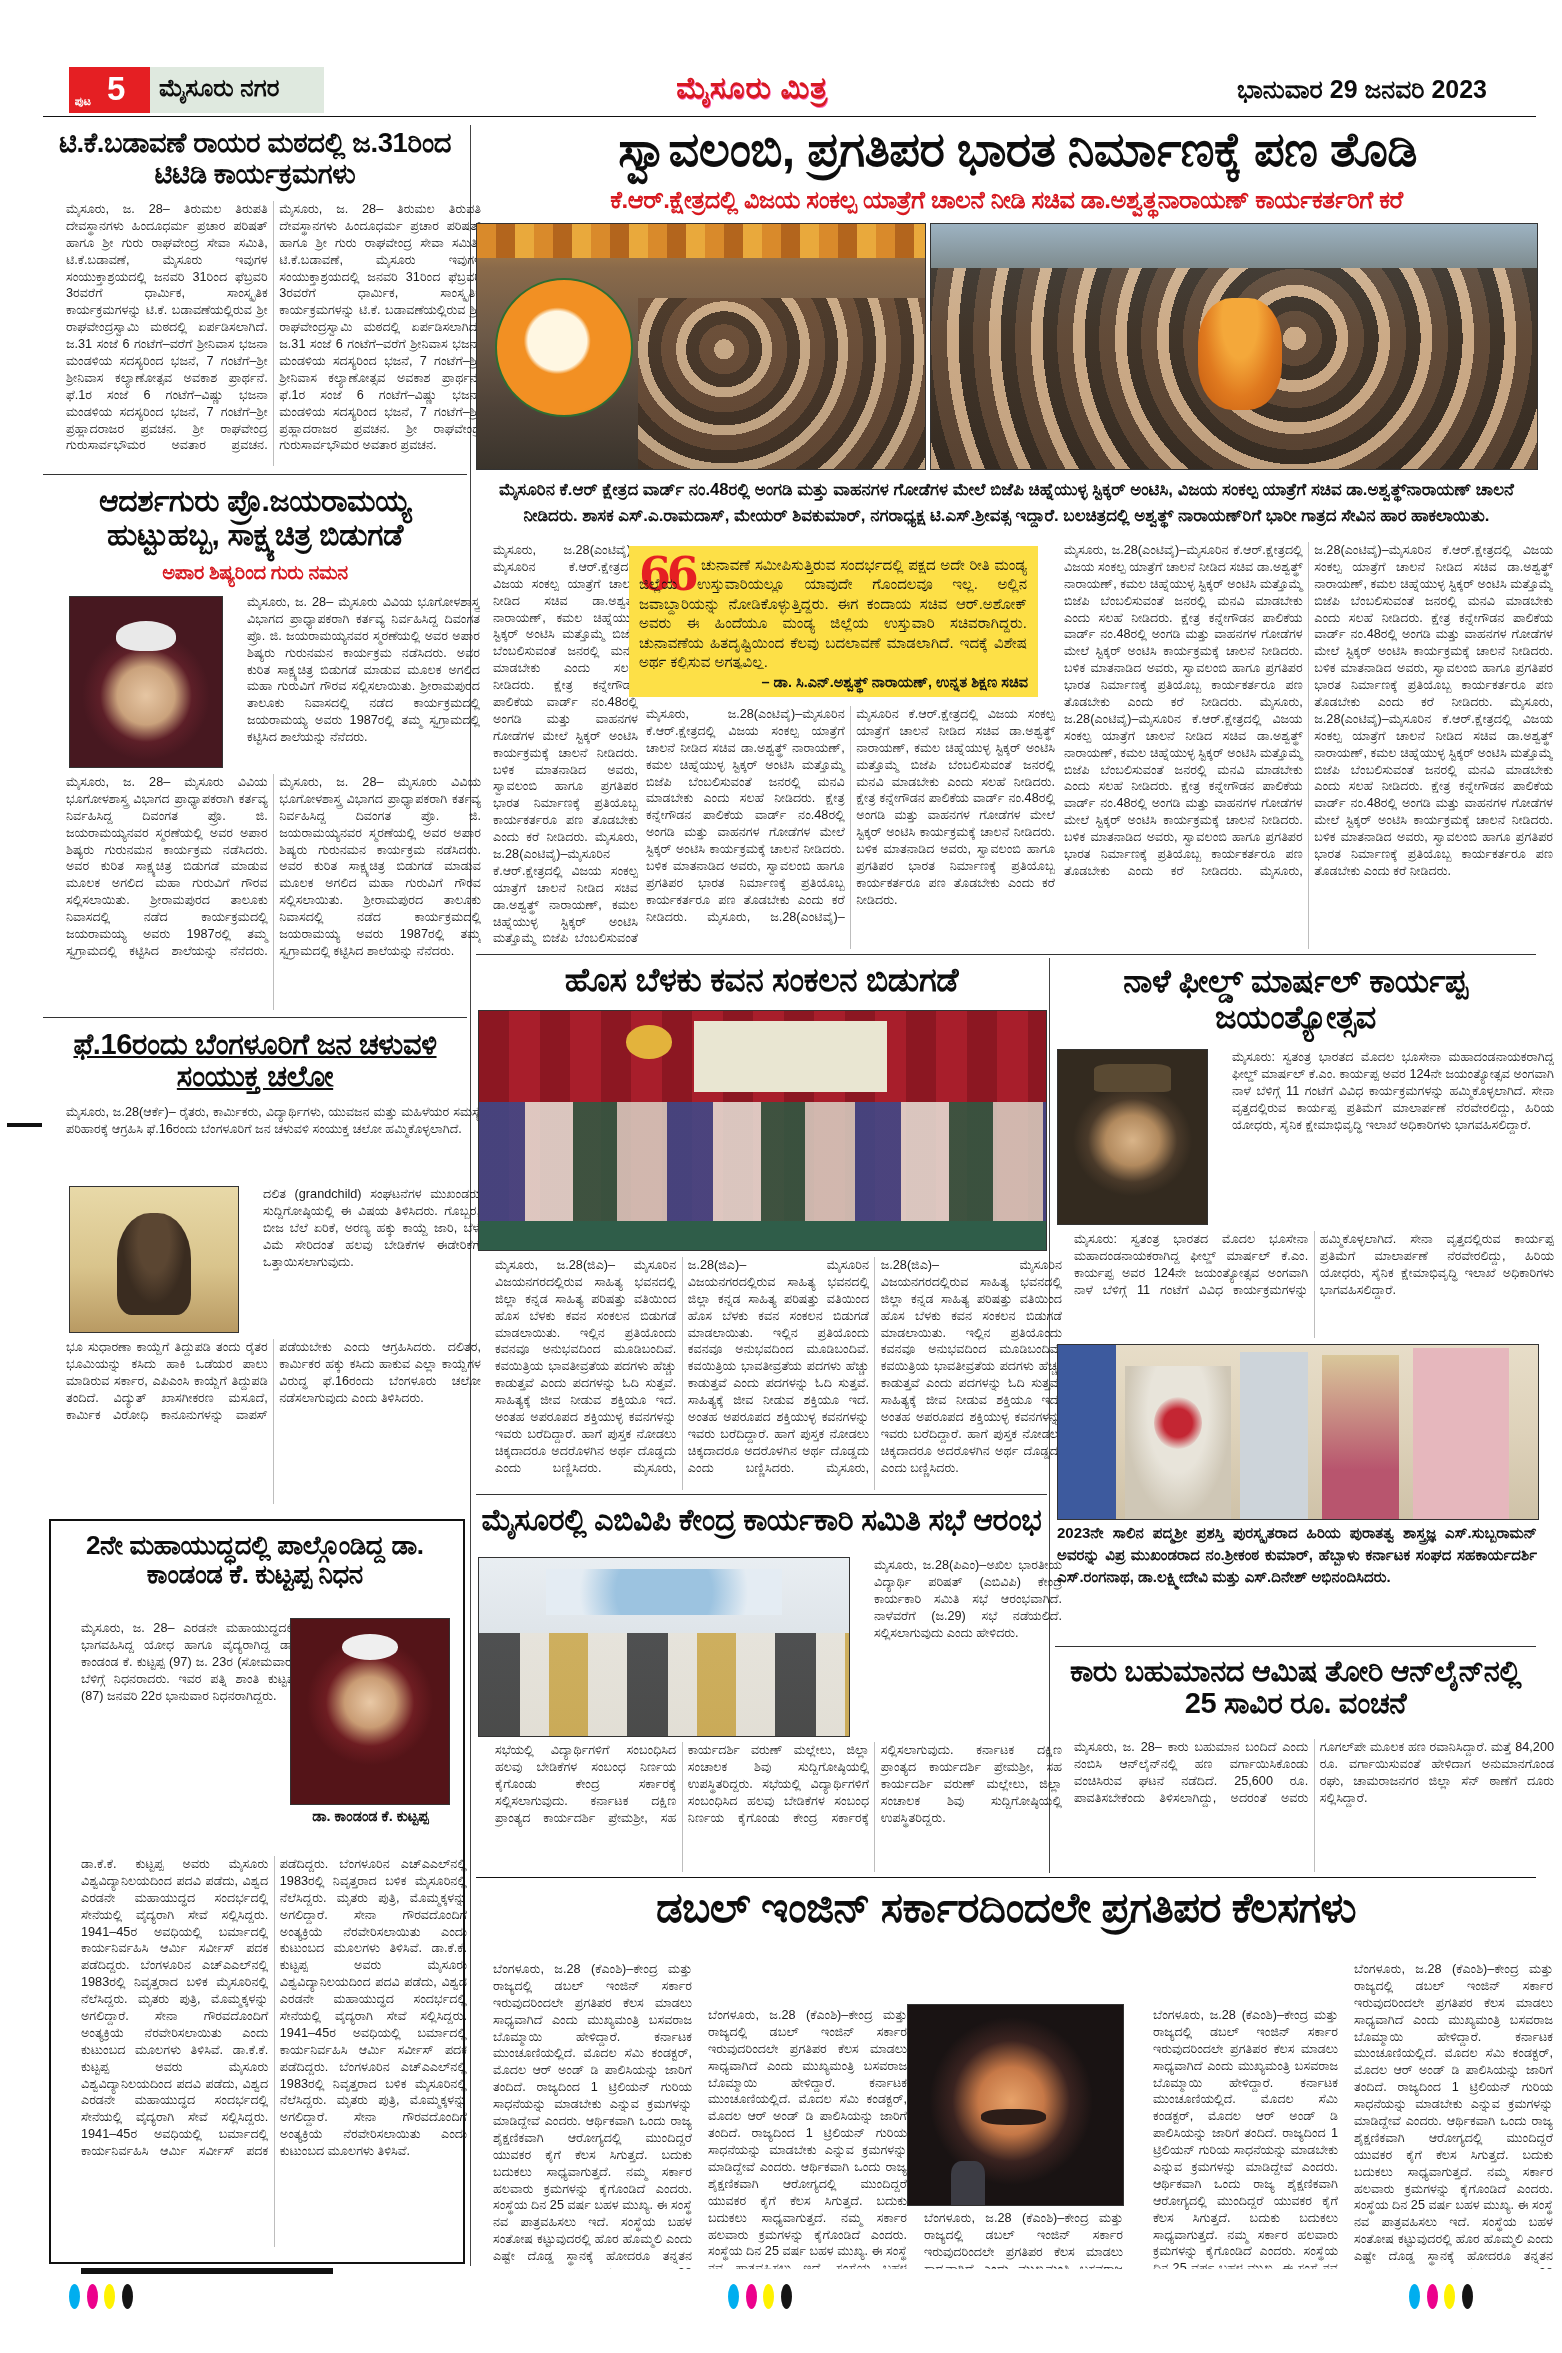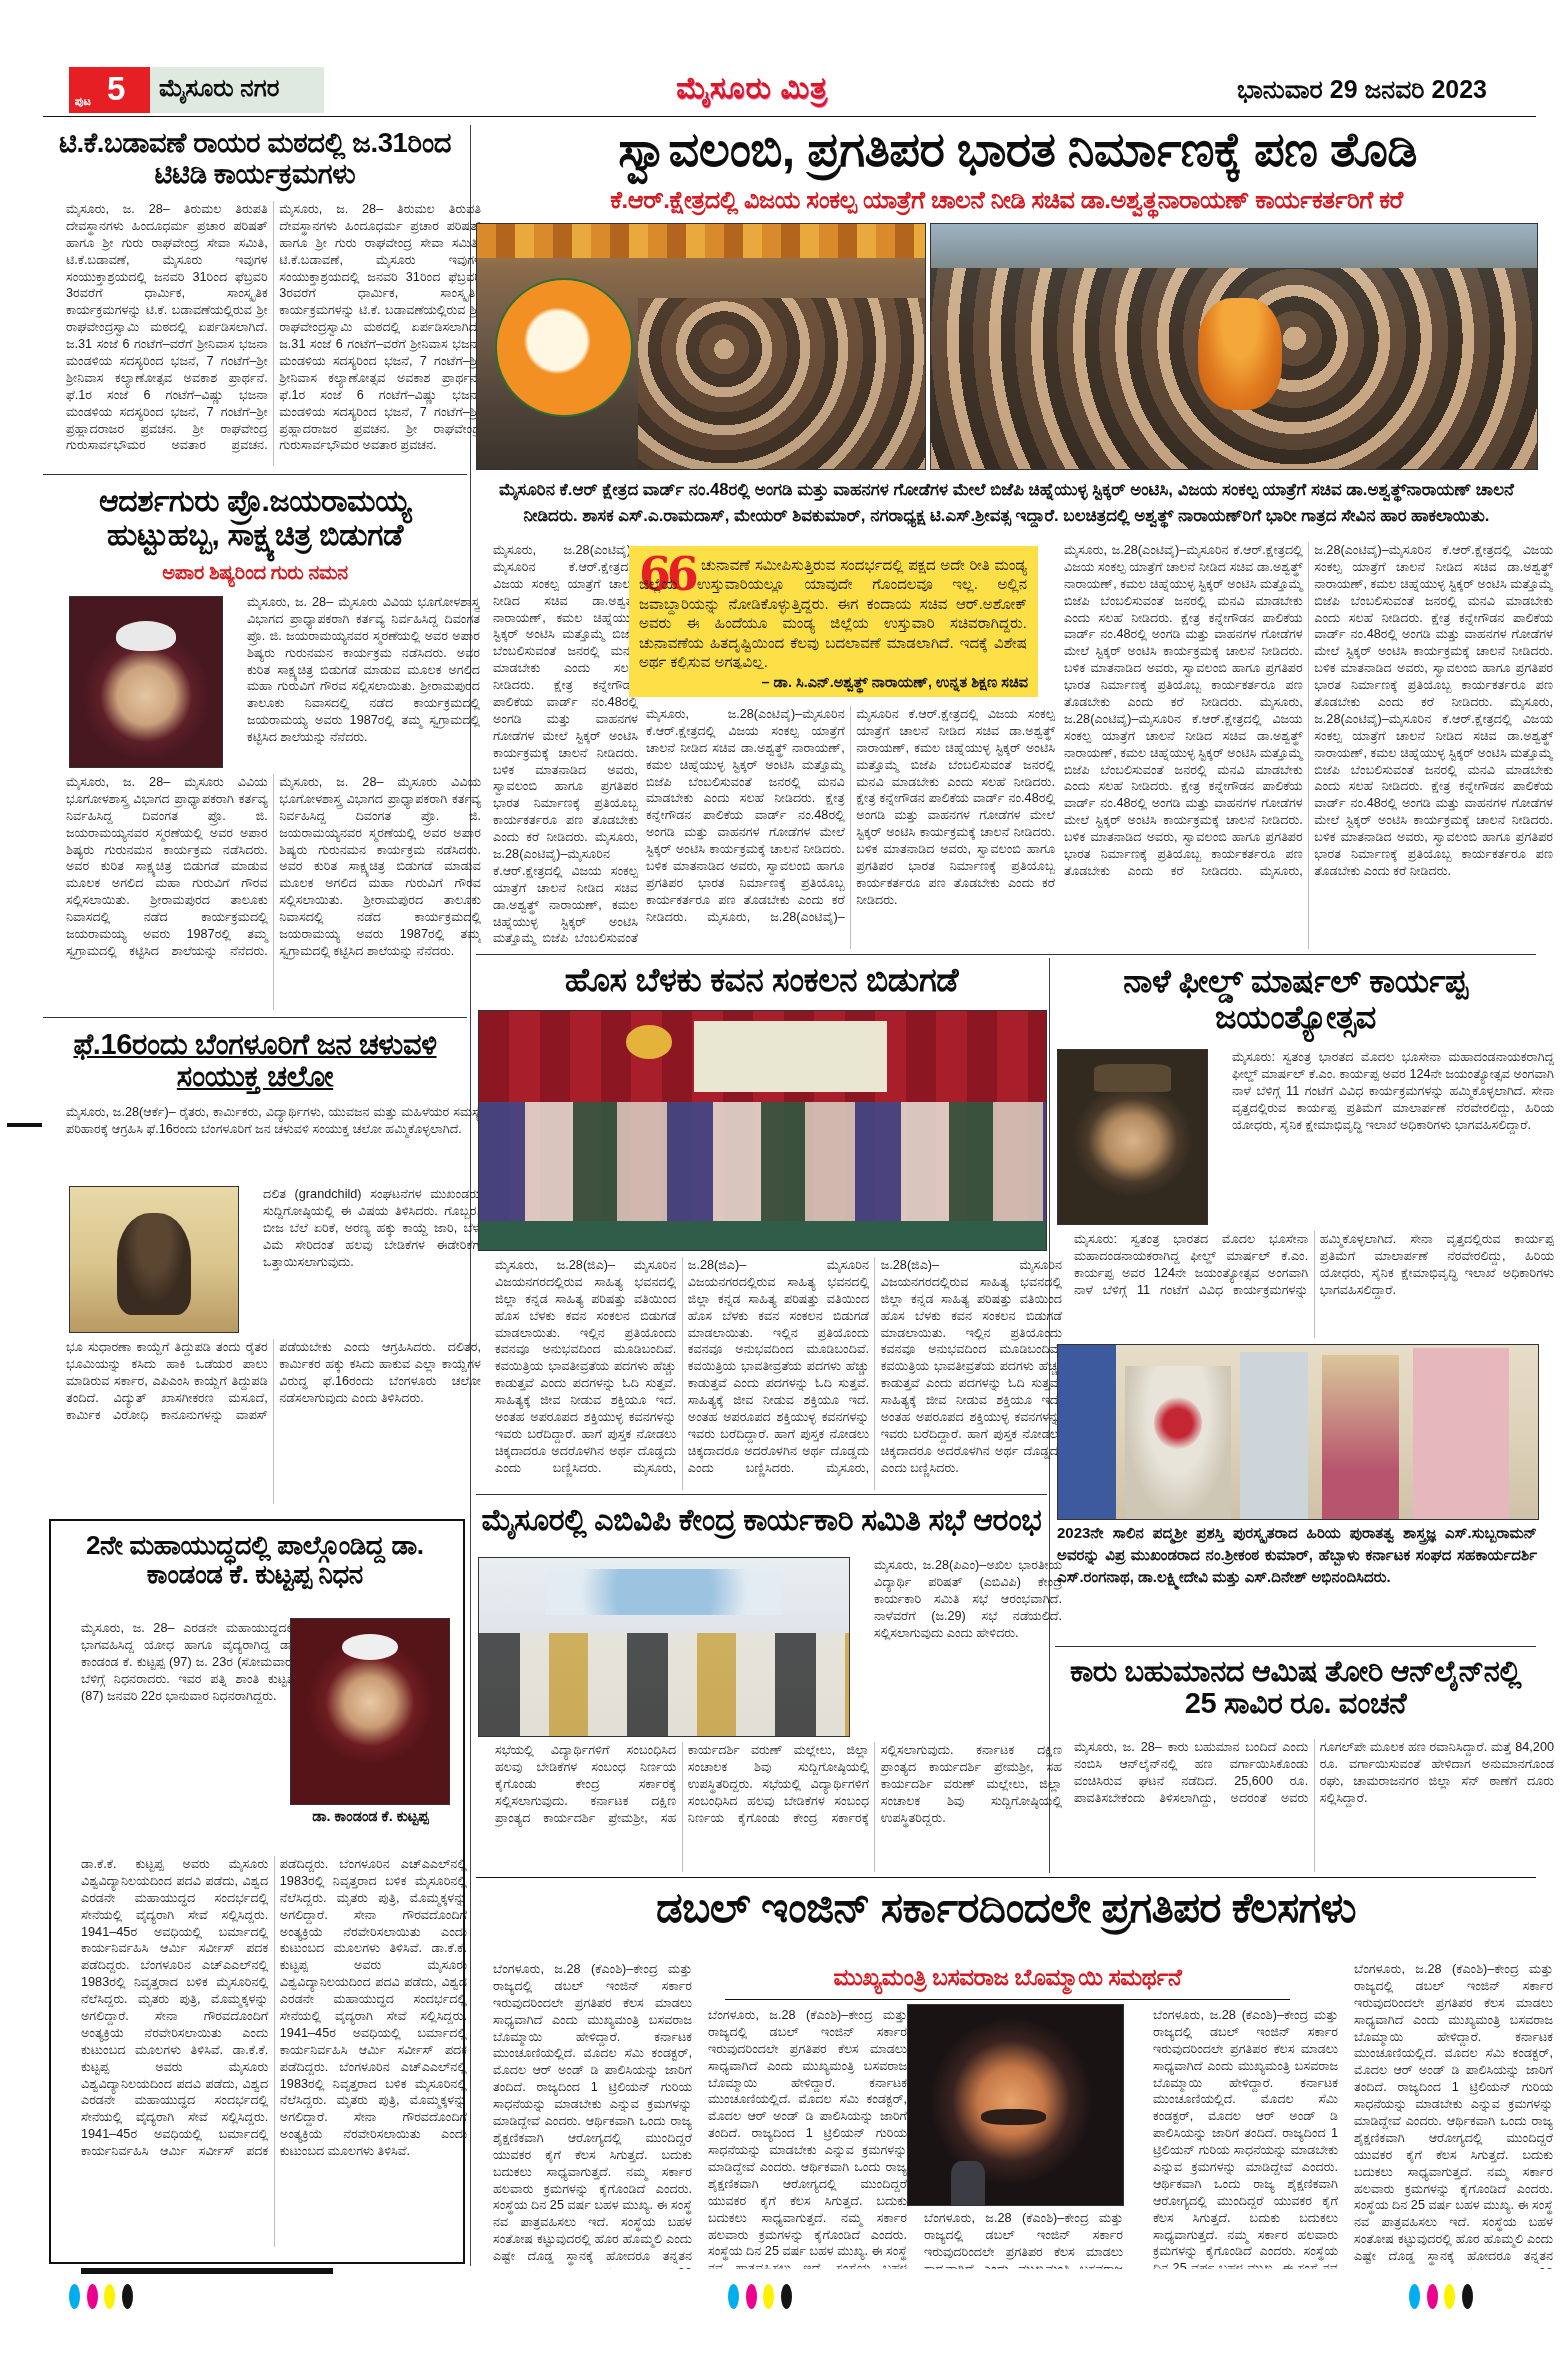--- a/index.html
+++ b/index.html
@@ -127,21 +127,20 @@
     <div class="abs" style="left:74%;top:2%;width:20%;height:98%;background:#e6b7bd;"></div>
   </div>
   <div class="abs cap" style="left:1057px;top:1522px;width:480px;font-size:15px;line-height:1.45;text-align:justify;">2023ನೇ ಸಾಲಿನ ಪದ್ಮಶ್ರೀ ಪ್ರಶಸ್ತಿ ಪುರಸ್ಕೃತರಾದ ಹಿರಿಯ ಪುರಾತತ್ವ ಶಾಸ್ತ್ರಜ್ಞ ಎಸ್.ಸುಬ್ಬರಾಮನ್ ಅವರನ್ನು ವಿಪ್ರ ಮುಖಂಡರಾದ ನಂ.ಶ್ರೀಕಂಠ ಕುಮಾರ್, ಹೆಬ್ಬಾಳು ಕರ್ನಾಟಕ ಸಂಘದ ಸಹಕಾರ್ಯದರ್ಶಿ ಎಸ್.ರಂಗನಾಥ, ಡಾ.ಲಕ್ಷ್ಮೀದೇವಿ ಮತ್ತು ಎಸ್.ದಿನೇಶ್ ಅಭಿನಂದಿಸಿದರು.</div>
   <div class="abs hrule" style="left:1055px;top:1646px;width:481px;height:0.7px;background:#333;"></div>
 
   <div class="abs hl" style="left:1055px;top:1655px;width:481px;font-size:29px;">ಕಾರು ಬಹುಮಾನದ ಆಮಿಷ ತೋರಿ ಆನ್‌ಲೈನ್‌ನಲ್ಲಿ 25 ಸಾವಿರ ರೂ. ವಂಚನೆ</div>
   <div class="abs body-txt cols2" style="left:1057px;top:1739px;width:480px;height:133px;">ಮೈಸೂರು, ಜ. 28– ಕಾರು ಬಹುಮಾನ ಬಂದಿದೆ ಎಂದು ನಂಬಿಸಿ ಆನ್‌ಲೈನ್‌ನಲ್ಲಿ ಹಣ ವರ್ಗಾಯಿಸಿಕೊಂಡು ವಂಚಿಸಿರುವ ಘಟನೆ ನಡೆದಿದೆ. 25,600 ರೂ. ಪಾವತಿಸಬೇಕೆಂದು ತಿಳಿಸಲಾಗಿದ್ದು, ಅದರಂತೆ ಅವರು ಗೂಗಲ್‌ಪೇ ಮೂಲಕ ಹಣ ರವಾನಿಸಿದ್ದಾರೆ. ಮತ್ತೆ 84,200 ರೂ. ವರ್ಗಾಯಿಸುವಂತೆ ಹೇಳಿದಾಗ ಅನುಮಾನಗೊಂಡ ರಘು, ಚಾಮರಾಜನಗರ ಜಿಲ್ಲಾ ಸೆನ್ ಠಾಣೆಗೆ ದೂರು ಸಲ್ಲಿಸಿದ್ದಾರೆ. </div>
 
   <div class="abs hrule" style="left:476px;top:1877px;width:1060px;"></div>
   <div class="abs hl" style="left:476px;top:1884px;width:1060px;font-size:42px;letter-spacing:-0.7px;">ಡಬಲ್ ಇಂಜಿನ್ ಸರ್ಕಾರದಿಂದಲೇ ಪ್ರಗತಿಪರ ಕೆಲಸಗಳು</div>
-  <div class="abs hl red" style="left:725px;top:1965px;width:565px;font-size:23px;border-bottom:1.4px solid #111;padding-bottom:8.7px;">ಮುಖ್ಯಮಂತ್ರಿ ಬಸವರಾಜ ಬೊಮ್ಮಾಯಿ ಸಮರ್ಥನೆ</div>
 
   <div class="abs body-txt" style="left:476px;top:1961px;width:199px;height:308px;">ಬೆಂಗಳೂರು, ಜ.28 (ಕೆಎಂಶಿ)–ಕೇಂದ್ರ ಮತ್ತು ರಾಜ್ಯದಲ್ಲಿ ಡಬಲ್ ಇಂಜಿನ್ ಸರ್ಕಾರ ಇರುವುದರಿಂದಲೇ ಪ್ರಗತಿಪರ ಕೆಲಸ ಮಾಡಲು ಸಾಧ್ಯವಾಗಿದೆ ಎಂದು ಮುಖ್ಯಮಂತ್ರಿ ಬಸವರಾಜ ಬೊಮ್ಮಾಯಿ ಹೇಳಿದ್ದಾರೆ. ಕರ್ನಾಟಕ ಮುಂಚೂಣಿಯಲ್ಲಿದೆ. ಮೊದಲ ಸೆಮಿ ಕಂಡಕ್ಟರ್, ಮೊದಲ ಆರ್ ಅಂಡ್ ಡಿ ಪಾಲಿಸಿಯನ್ನು ಜಾರಿಗೆ ತಂದಿದೆ. ರಾಜ್ಯದಿಂದ 1 ಟ್ರಿಲಿಯನ್ ಗುರಿಯ ಸಾಧನೆಯನ್ನು ಮಾಡಬೇಕು ಎನ್ನುವ ಕ್ರಮಗಳನ್ನು ಮಾಡಿದ್ದೇವೆ ಎಂದರು. ಆರ್ಥಿಕವಾಗಿ ಒಂದು ರಾಜ್ಯ ಶೈಕ್ಷಣಿಕವಾಗಿ ಆರೋಗ್ಯದಲ್ಲಿ ಮುಂದಿದ್ದರೆ ಯುವಕರ ಕೈಗೆ ಕೆಲಸ ಸಿಗುತ್ತದೆ. ಬದುಕು ಬದುಕಲು ಸಾಧ್ಯವಾಗುತ್ತದೆ. ನಮ್ಮ ಸರ್ಕಾರ ಹಲವಾರು ಕ್ರಮಗಳನ್ನು ಕೈಗೊಂಡಿದೆ ಎಂದರು. ಸಂಸ್ಥೆಯ ದಿನ 25 ವರ್ಷ ಬಹಳ ಮುಖ್ಯ. ಈ ಸಂಸ್ಥೆ ನವ ಪಾತ್ರವಹಿಸಲು ಇದೆ. ಸಂಸ್ಥೆಯ ಬಹಳ ಸಂತೋಷ ಕಟ್ಟುವುದರಲ್ಲಿ ಹೊರ ಹೊಮ್ಮಲಿ ಎಂದು ಎಷ್ಟೇ ದೊಡ್ಡ ಸ್ಥಾನಕ್ಕೆ ಹೋದರೂ ತನ್ನತನ ಬಿಡಬಾರದು ಎಂದರು. ಬೆಂಗಳೂರು, ಜ.28 (ಕೆಎಂಶಿ)–ಕೇಂದ್ರ ಮತ್ತು ರಾಜ್ಯದಲ್ಲಿ ಡಬಲ್ ಇಂಜಿನ್ ಸರ್ಕಾರ ಇರುವುದರಿಂದಲೇ ಪ್ರಗತಿಪರ ಕೆಲಸ ಮಾಡಲು ಸಾಧ್ಯವಾಗಿದೆ ಎಂದು ಮುಖ್ಯಮಂತ್ರಿ ಬಸವರಾಜ ಬೊಮ್ಮಾಯಿ ಹೇಳಿದ್ದಾರೆ. ಕರ್ನಾಟಕ ಮುಂಚೂಣಿಯಲ್ಲಿದೆ. ಮೊದಲ ಸೆಮಿ ಕಂಡಕ್ಟರ್, ಮೊದಲ ಆರ್ ಅಂಡ್ ಡಿ ಪಾಲಿಸಿಯನ್ನು ಜಾರಿಗೆ ತಂದಿದೆ. ರಾಜ್ಯದಿಂದ 1 ಟ್ರಿಲಿಯನ್ ಗುರಿಯ ಸಾಧನೆಯನ್ನು ಮಾಡಬೇಕು ಎನ್ನುವ ಕ್ರಮಗಳನ್ನು ಮಾಡಿದ್ದೇವೆ ಎಂದರು. ಆರ್ಥಿಕವಾಗಿ ಒಂದು ರಾಜ್ಯ ಶೈಕ್ಷಣಿಕವಾಗಿ ಆರೋಗ್ಯದಲ್ಲಿ ಮುಂದಿದ್ದರೆ ಯುವಕರ ಕೈಗೆ ಕೆಲಸ ಸಿಗುತ್ತದೆ. ಬದುಕು ಬದುಕಲು ಸಾಧ್ಯವಾಗುತ್ತದೆ. ನಮ್ಮ ಸರ್ಕಾರ ಹಲವಾರು ಕ್ರಮಗಳನ್ನು ಕೈಗೊಂಡಿದೆ ಎಂದರು. ಸಂಸ್ಥೆಯ ದಿನ 25 ವರ್ಷ ಬಹಳ ಮುಖ್ಯ. ಈ ಸಂಸ್ಥೆ ನವ ಪಾತ್ರವಹಿಸಲು ಇದೆ. ಸಂಸ್ಥೆಯ ಬಹಳ ಸಂತೋಷ ಕಟ್ಟುವುದರಲ್ಲಿ ಹೊರ ಹೊಮ್ಮಲಿ ಎಂದು ಎಷ್ಟೇ ದೊಡ್ಡ ಸ್ಥಾನಕ್ಕೆ ಹೋದರೂ ತನ್ನತನ ಬಿಡಬಾರದು ಎಂದರು.</div>
   <div class="abs body-txt" style="left:691px;top:2007px;width:199px;height:262px;">ಬೆಂಗಳೂರು, ಜ.28 (ಕೆಎಂಶಿ)–ಕೇಂದ್ರ ಮತ್ತು ರಾಜ್ಯದಲ್ಲಿ ಡಬಲ್ ಇಂಜಿನ್ ಸರ್ಕಾರ ಇರುವುದರಿಂದಲೇ ಪ್ರಗತಿಪರ ಕೆಲಸ ಮಾಡಲು ಸಾಧ್ಯವಾಗಿದೆ ಎಂದು ಮುಖ್ಯಮಂತ್ರಿ ಬಸವರಾಜ ಬೊಮ್ಮಾಯಿ ಹೇಳಿದ್ದಾರೆ. ಕರ್ನಾಟಕ ಮುಂಚೂಣಿಯಲ್ಲಿದೆ. ಮೊದಲ ಸೆಮಿ ಕಂಡಕ್ಟರ್, ಮೊದಲ ಆರ್ ಅಂಡ್ ಡಿ ಪಾಲಿಸಿಯನ್ನು ಜಾರಿಗೆ ತಂದಿದೆ. ರಾಜ್ಯದಿಂದ 1 ಟ್ರಿಲಿಯನ್ ಗುರಿಯ ಸಾಧನೆಯನ್ನು ಮಾಡಬೇಕು ಎನ್ನುವ ಕ್ರಮಗಳನ್ನು ಮಾಡಿದ್ದೇವೆ ಎಂದರು. ಆರ್ಥಿಕವಾಗಿ ಒಂದು ರಾಜ್ಯ ಶೈಕ್ಷಣಿಕವಾಗಿ ಆರೋಗ್ಯದಲ್ಲಿ ಮುಂದಿದ್ದರೆ ಯುವಕರ ಕೈಗೆ ಕೆಲಸ ಸಿಗುತ್ತದೆ. ಬದುಕು ಬದುಕಲು ಸಾಧ್ಯವಾಗುತ್ತದೆ. ನಮ್ಮ ಸರ್ಕಾರ ಹಲವಾರು ಕ್ರಮಗಳನ್ನು ಕೈಗೊಂಡಿದೆ ಎಂದರು. ಸಂಸ್ಥೆಯ ದಿನ 25 ವರ್ಷ ಬಹಳ ಮುಖ್ಯ. ಈ ಸಂಸ್ಥೆ ನವ ಪಾತ್ರವಹಿಸಲು ಇದೆ. ಸಂಸ್ಥೆಯ ಬಹಳ ಸಂತೋಷ ಕಟ್ಟುವುದರಲ್ಲಿ ಹೊರ ಹೊಮ್ಮಲಿ ಎಂದು ಎಷ್ಟೇ ದೊಡ್ಡ ಸ್ಥಾನಕ್ಕೆ ಹೋದರೂ ತನ್ನತನ ಬಿಡಬಾರದು ಎಂದರು. ಬೆಂಗಳೂರು, ಜ.28 (ಕೆಎಂಶಿ)–ಕೇಂದ್ರ ಮತ್ತು ರಾಜ್ಯದಲ್ಲಿ ಡಬಲ್ ಇಂಜಿನ್ ಸರ್ಕಾರ ಇರುವುದರಿಂದಲೇ ಪ್ರಗತಿಪರ ಕೆಲಸ ಮಾಡಲು ಸಾಧ್ಯವಾಗಿದೆ ಎಂದು ಮುಖ್ಯಮಂತ್ರಿ ಬಸವರಾಜ ಬೊಮ್ಮಾಯಿ ಹೇಳಿದ್ದಾರೆ. ಕರ್ನಾಟಕ ಮುಂಚೂಣಿಯಲ್ಲಿದೆ. ಮೊದಲ ಸೆಮಿ ಕಂಡಕ್ಟರ್, ಮೊದಲ ಆರ್ ಅಂಡ್ ಡಿ ಪಾಲಿಸಿಯನ್ನು ಜಾರಿಗೆ ತಂದಿದೆ. ರಾಜ್ಯದಿಂದ 1 ಟ್ರಿಲಿಯನ್ ಗುರಿಯ ಸಾಧನೆಯನ್ನು ಮಾಡಬೇಕು ಎನ್ನುವ ಕ್ರಮಗಳನ್ನು ಮಾಡಿದ್ದೇವೆ ಎಂದರು. ಆರ್ಥಿಕವಾಗಿ ಒಂದು ರಾಜ್ಯ ಶೈಕ್ಷಣಿಕವಾಗಿ ಆರೋಗ್ಯದಲ್ಲಿ ಮುಂದಿದ್ದರೆ ಯುವಕರ ಕೈಗೆ ಕೆಲಸ ಸಿಗುತ್ತದೆ. ಬದುಕು ಬದುಕಲು ಸಾಧ್ಯವಾಗುತ್ತದೆ. ನಮ್ಮ ಸರ್ಕಾರ ಹಲವಾರು ಕ್ರಮಗಳನ್ನು ಕೈಗೊಂಡಿದೆ ಎಂದರು. ಸಂಸ್ಥೆಯ ದಿನ 25 ವರ್ಷ ಬಹಳ ಮುಖ್ಯ. ಈ ಸಂಸ್ಥೆ ನವ ಪಾತ್ರವಹಿಸಲು ಇದೆ. ಸಂಸ್ಥೆಯ ಬಹಳ ಸಂತೋಷ ಕಟ್ಟುವುದರಲ್ಲಿ ಹೊರ ಹೊಮ್ಮಲಿ ಎಂದು ಎಷ್ಟೇ ದೊಡ್ಡ ಸ್ಥಾನಕ್ಕೆ ಹೋದರೂ ತನ್ನತನ ಬಿಡಬಾರದು ಎಂದರು.</div>
   <div class="abs ph" style="left:907px;top:2004px;width:215px;height:200px;background:radial-gradient(ellipse 38% 42% at 48% 48%,#e8a36a 0%,#c67847 40%,#3a2320 72%,#191313 100%);">
     <div class="abs" style="left:34%;top:52%;width:30%;height:8%;background:#2c1d18;border-radius:40%;"></div>
     <div class="abs" style="left:20%;bottom:0;width:16%;height:22%;background:#3c3c44;border-radius:30% 30% 0 0;"></div>
   </div>
   <div class="abs body-txt" style="left:907px;top:2210px;width:199px;height:59px;">ಬೆಂಗಳೂರು, ಜ.28 (ಕೆಎಂಶಿ)–ಕೇಂದ್ರ ಮತ್ತು ರಾಜ್ಯದಲ್ಲಿ ಡಬಲ್ ಇಂಜಿನ್ ಸರ್ಕಾರ ಇರುವುದರಿಂದಲೇ ಪ್ರಗತಿಪರ ಕೆಲಸ ಮಾಡಲು ಸಾಧ್ಯವಾಗಿದೆ ಎಂದು ಮುಖ್ಯಮಂತ್ರಿ ಬಸವರಾಜ ಬೊಮ್ಮಾಯಿ ಹೇಳಿದ್ದಾರೆ. ಕರ್ನಾಟಕ ಮುಂಚೂಣಿಯಲ್ಲಿದೆ. ಮೊದಲ ಸೆಮಿ ಕಂಡಕ್ಟರ್, ಮೊದಲ ಆರ್ ಅಂಡ್ ಡಿ ಪಾಲಿಸಿಯನ್ನು ಜಾರಿಗೆ ತಂದಿದೆ. ರಾಜ್ಯದಿಂದ 1 ಟ್ರಿಲಿಯನ್ ಗುರಿಯ ಸಾಧನೆಯನ್ನು ಮಾಡಬೇಕು ಎನ್ನುವ ಕ್ರಮಗಳನ್ನು ಮಾಡಿದ್ದೇವೆ ಎಂದರು. ಆರ್ಥಿಕವಾಗಿ ಒಂದು ರಾಜ್ಯ ಶೈಕ್ಷಣಿಕವಾಗಿ ಆರೋಗ್ಯದಲ್ಲಿ ಮುಂದಿದ್ದರೆ ಯುವಕರ ಕೈಗೆ ಕೆಲಸ ಸಿಗುತ್ತದೆ. ಬದುಕು ಬದುಕಲು ಸಾಧ್ಯವಾಗುತ್ತದೆ. ನಮ್ಮ ಸರ್ಕಾರ ಹಲವಾರು ಕ್ರಮಗಳನ್ನು ಕೈಗೊಂಡಿದೆ ಎಂದರು. ಸಂಸ್ಥೆಯ ದಿನ 25 ವರ್ಷ ಬಹಳ ಮುಖ್ಯ. ಈ ಸಂಸ್ಥೆ ನವ ಪಾತ್ರವಹಿಸಲು ಇದೆ. ಸಂಸ್ಥೆಯ ಬಹಳ ಸಂತೋಷ ಕಟ್ಟುವುದರಲ್ಲಿ ಹೊರ ಹೊಮ್ಮಲಿ ಎಂದು ಎಷ್ಟೇ ದೊಡ್ಡ ಸ್ಥಾನಕ್ಕೆ ಹೋದರೂ ತನ್ನತನ ಬಿಡಬಾರದು ಎಂದರು. </div>
   <div class="abs body-txt" style="left:1136px;top:2007px;width:185px;height:262px;">ಬೆಂಗಳೂರು, ಜ.28 (ಕೆಎಂಶಿ)–ಕೇಂದ್ರ ಮತ್ತು ರಾಜ್ಯದಲ್ಲಿ ಡಬಲ್ ಇಂಜಿನ್ ಸರ್ಕಾರ ಇರುವುದರಿಂದಲೇ ಪ್ರಗತಿಪರ ಕೆಲಸ ಮಾಡಲು ಸಾಧ್ಯವಾಗಿದೆ ಎಂದು ಮುಖ್ಯಮಂತ್ರಿ ಬಸವರಾಜ ಬೊಮ್ಮಾಯಿ ಹೇಳಿದ್ದಾರೆ. ಕರ್ನಾಟಕ ಮುಂಚೂಣಿಯಲ್ಲಿದೆ. ಮೊದಲ ಸೆಮಿ ಕಂಡಕ್ಟರ್, ಮೊದಲ ಆರ್ ಅಂಡ್ ಡಿ ಪಾಲಿಸಿಯನ್ನು ಜಾರಿಗೆ ತಂದಿದೆ. ರಾಜ್ಯದಿಂದ 1 ಟ್ರಿಲಿಯನ್ ಗುರಿಯ ಸಾಧನೆಯನ್ನು ಮಾಡಬೇಕು ಎನ್ನುವ ಕ್ರಮಗಳನ್ನು ಮಾಡಿದ್ದೇವೆ ಎಂದರು. ಆರ್ಥಿಕವಾಗಿ ಒಂದು ರಾಜ್ಯ ಶೈಕ್ಷಣಿಕವಾಗಿ ಆರೋಗ್ಯದಲ್ಲಿ ಮುಂದಿದ್ದರೆ ಯುವಕರ ಕೈಗೆ ಕೆಲಸ ಸಿಗುತ್ತದೆ. ಬದುಕು ಬದುಕಲು ಸಾಧ್ಯವಾಗುತ್ತದೆ. ನಮ್ಮ ಸರ್ಕಾರ ಹಲವಾರು ಕ್ರಮಗಳನ್ನು ಕೈಗೊಂಡಿದೆ ಎಂದರು. ಸಂಸ್ಥೆಯ ದಿನ 25 ವರ್ಷ ಬಹಳ ಮುಖ್ಯ. ಈ ಸಂಸ್ಥೆ ನವ ಪಾತ್ರವಹಿಸಲು ಇದೆ. ಸಂಸ್ಥೆಯ ಬಹಳ ಸಂತೋಷ ಕಟ್ಟುವುದರಲ್ಲಿ ಹೊರ ಹೊಮ್ಮಲಿ ಎಂದು ಎಷ್ಟೇ ದೊಡ್ಡ ಸ್ಥಾನಕ್ಕೆ ಹೋದರೂ ತನ್ನತನ ಬಿಡಬಾರದು ಎಂದರು. ಬೆಂಗಳೂರು, ಜ.28 (ಕೆಎಂಶಿ)–ಕೇಂದ್ರ ಮತ್ತು ರಾಜ್ಯದಲ್ಲಿ ಡಬಲ್ ಇಂಜಿನ್ ಸರ್ಕಾರ ಇರುವುದರಿಂದಲೇ ಪ್ರಗತಿಪರ ಕೆಲಸ ಮಾಡಲು ಸಾಧ್ಯವಾಗಿದೆ ಎಂದು ಮುಖ್ಯಮಂತ್ರಿ ಬಸವರಾಜ ಬೊಮ್ಮಾಯಿ ಹೇಳಿದ್ದಾರೆ. ಕರ್ನಾಟಕ ಮುಂಚೂಣಿಯಲ್ಲಿದೆ. ಮೊದಲ ಸೆಮಿ ಕಂಡಕ್ಟರ್, ಮೊದಲ ಆರ್ ಅಂಡ್ ಡಿ ಪಾಲಿಸಿಯನ್ನು ಜಾರಿಗೆ ತಂದಿದೆ. ರಾಜ್ಯದಿಂದ 1 ಟ್ರಿಲಿಯನ್ ಗುರಿಯ ಸಾಧನೆಯನ್ನು ಮಾಡಬೇಕು ಎನ್ನುವ ಕ್ರಮಗಳನ್ನು ಮಾಡಿದ್ದೇವೆ ಎಂದರು. ಆರ್ಥಿಕವಾಗಿ ಒಂದು ರಾಜ್ಯ ಶೈಕ್ಷಣಿಕವಾಗಿ ಆರೋಗ್ಯದಲ್ಲಿ ಮುಂದಿದ್ದರೆ ಯುವಕರ ಕೈಗೆ ಕೆಲಸ ಸಿಗುತ್ತದೆ. ಬದುಕು ಬದುಕಲು ಸಾಧ್ಯವಾಗುತ್ತದೆ. ನಮ್ಮ ಸರ್ಕಾರ ಹಲವಾರು ಕ್ರಮಗಳನ್ನು ಕೈಗೊಂಡಿದೆ ಎಂದರು. ಸಂಸ್ಥೆಯ ದಿನ 25 ವರ್ಷ ಬಹಳ ಮುಖ್ಯ. ಈ ಸಂಸ್ಥೆ ನವ ಪಾತ್ರವಹಿಸಲು ಇದೆ. ಸಂಸ್ಥೆಯ ಬಹಳ ಸಂತೋಷ ಕಟ್ಟುವುದರಲ್ಲಿ ಹೊರ ಹೊಮ್ಮಲಿ ಎಂದು ಎಷ್ಟೇ ದೊಡ್ಡ ಸ್ಥಾನಕ್ಕೆ ಹೋದರೂ ತನ್ನತನ ಬಿಡಬಾರದು ಎಂದರು.</div>
   <div class="abs body-txt" style="left:1337px;top:1961px;width:199px;height:308px;">ಬೆಂಗಳೂರು, ಜ.28 (ಕೆಎಂಶಿ)–ಕೇಂದ್ರ ಮತ್ತು ರಾಜ್ಯದಲ್ಲಿ ಡಬಲ್ ಇಂಜಿನ್ ಸರ್ಕಾರ ಇರುವುದರಿಂದಲೇ ಪ್ರಗತಿಪರ ಕೆಲಸ ಮಾಡಲು ಸಾಧ್ಯವಾಗಿದೆ ಎಂದು ಮುಖ್ಯಮಂತ್ರಿ ಬಸವರಾಜ ಬೊಮ್ಮಾಯಿ ಹೇಳಿದ್ದಾರೆ. ಕರ್ನಾಟಕ ಮುಂಚೂಣಿಯಲ್ಲಿದೆ. ಮೊದಲ ಸೆಮಿ ಕಂಡಕ್ಟರ್, ಮೊದಲ ಆರ್ ಅಂಡ್ ಡಿ ಪಾಲಿಸಿಯನ್ನು ಜಾರಿಗೆ ತಂದಿದೆ. ರಾಜ್ಯದಿಂದ 1 ಟ್ರಿಲಿಯನ್ ಗುರಿಯ ಸಾಧನೆಯನ್ನು ಮಾಡಬೇಕು ಎನ್ನುವ ಕ್ರಮಗಳನ್ನು ಮಾಡಿದ್ದೇವೆ ಎಂದರು. ಆರ್ಥಿಕವಾಗಿ ಒಂದು ರಾಜ್ಯ ಶೈಕ್ಷಣಿಕವಾಗಿ ಆರೋಗ್ಯದಲ್ಲಿ ಮುಂದಿದ್ದರೆ ಯುವಕರ ಕೈಗೆ ಕೆಲಸ ಸಿಗುತ್ತದೆ. ಬದುಕು ಬದುಕಲು ಸಾಧ್ಯವಾಗುತ್ತದೆ. ನಮ್ಮ ಸರ್ಕಾರ ಹಲವಾರು ಕ್ರಮಗಳನ್ನು ಕೈಗೊಂಡಿದೆ ಎಂದರು. ಸಂಸ್ಥೆಯ ದಿನ 25 ವರ್ಷ ಬಹಳ ಮುಖ್ಯ. ಈ ಸಂಸ್ಥೆ ನವ ಪಾತ್ರವಹಿಸಲು ಇದೆ. ಸಂಸ್ಥೆಯ ಬಹಳ ಸಂತೋಷ ಕಟ್ಟುವುದರಲ್ಲಿ ಹೊರ ಹೊಮ್ಮಲಿ ಎಂದು ಎಷ್ಟೇ ದೊಡ್ಡ ಸ್ಥಾನಕ್ಕೆ ಹೋದರೂ ತನ್ನತನ ಬಿಡಬಾರದು ಎಂದರು. ಬೆಂಗಳೂರು, ಜ.28 (ಕೆಎಂಶಿ)–ಕೇಂದ್ರ ಮತ್ತು ರಾಜ್ಯದಲ್ಲಿ ಡಬಲ್ ಇಂಜಿನ್ ಸರ್ಕಾರ ಇರುವುದರಿಂದಲೇ ಪ್ರಗತಿಪರ ಕೆಲಸ ಮಾಡಲು ಸಾಧ್ಯವಾಗಿದೆ ಎಂದು ಮುಖ್ಯಮಂತ್ರಿ ಬಸವರಾಜ ಬೊಮ್ಮಾಯಿ ಹೇಳಿದ್ದಾರೆ. ಕರ್ನಾಟಕ ಮುಂಚೂಣಿಯಲ್ಲಿದೆ. ಮೊದಲ ಸೆಮಿ ಕಂಡಕ್ಟರ್, ಮೊದಲ ಆರ್ ಅಂಡ್ ಡಿ ಪಾಲಿಸಿಯನ್ನು ಜಾರಿಗೆ ತಂದಿದೆ. ರಾಜ್ಯದಿಂದ 1 ಟ್ರಿಲಿಯನ್ ಗುರಿಯ ಸಾಧನೆಯನ್ನು ಮಾಡಬೇಕು ಎನ್ನುವ ಕ್ರಮಗಳನ್ನು ಮಾಡಿದ್ದೇವೆ ಎಂದರು. ಆರ್ಥಿಕವಾಗಿ ಒಂದು ರಾಜ್ಯ ಶೈಕ್ಷಣಿಕವಾಗಿ ಆರೋಗ್ಯದಲ್ಲಿ ಮುಂದಿದ್ದರೆ ಯುವಕರ ಕೈಗೆ ಕೆಲಸ ಸಿಗುತ್ತದೆ. ಬದುಕು ಬದುಕಲು ಸಾಧ್ಯವಾಗುತ್ತದೆ. ನಮ್ಮ ಸರ್ಕಾರ ಹಲವಾರು ಕ್ರಮಗಳನ್ನು ಕೈಗೊಂಡಿದೆ ಎಂದರು. ಸಂಸ್ಥೆಯ ದಿನ 25 ವರ್ಷ ಬಹಳ ಮುಖ್ಯ. ಈ ಸಂಸ್ಥೆ ನವ ಪಾತ್ರವಹಿಸಲು ಇದೆ. ಸಂಸ್ಥೆಯ ಬಹಳ ಸಂತೋಷ ಕಟ್ಟುವುದರಲ್ಲಿ ಹೊರ ಹೊಮ್ಮಲಿ ಎಂದು ಎಷ್ಟೇ ದೊಡ್ಡ ಸ್ಥಾನಕ್ಕೆ ಹೋದರೂ ತನ್ನತನ ಬಿಡಬಾರದು ಎಂದರು.</div>

